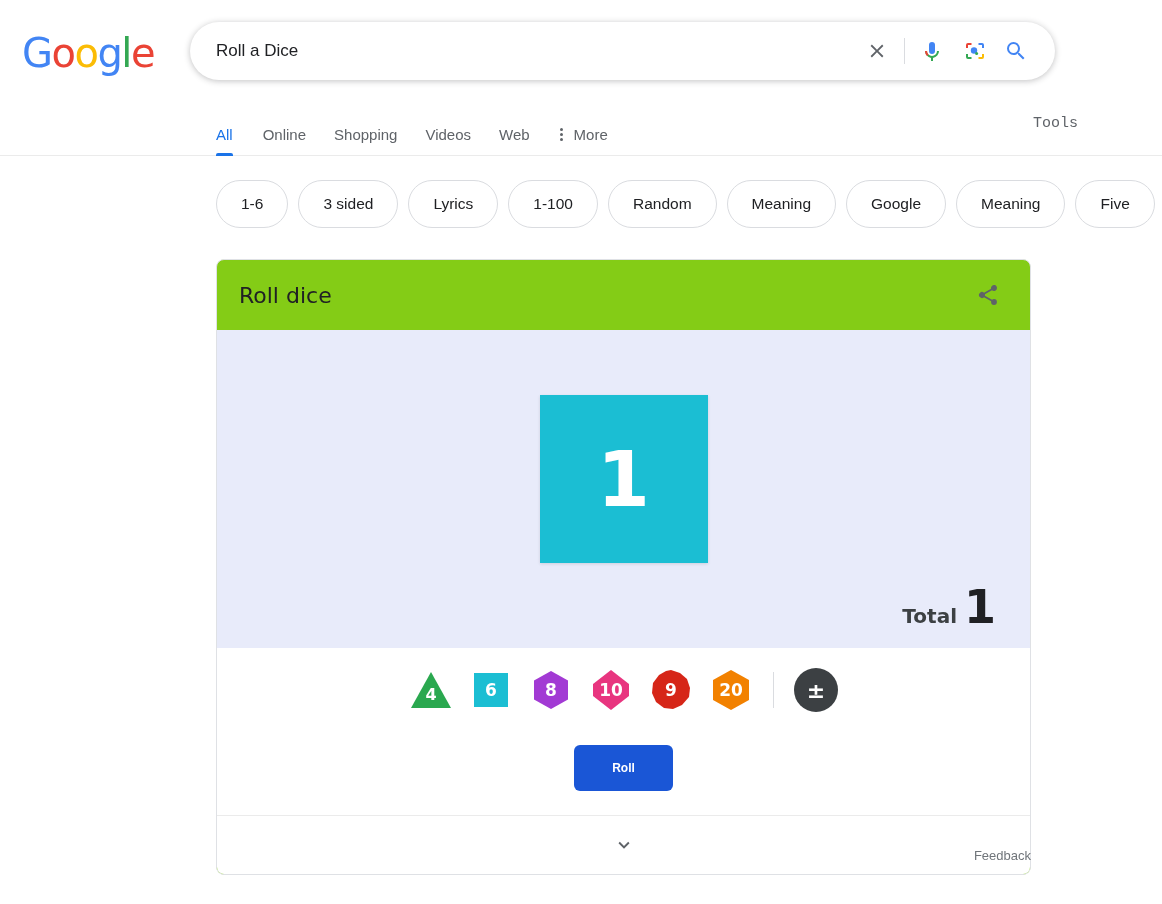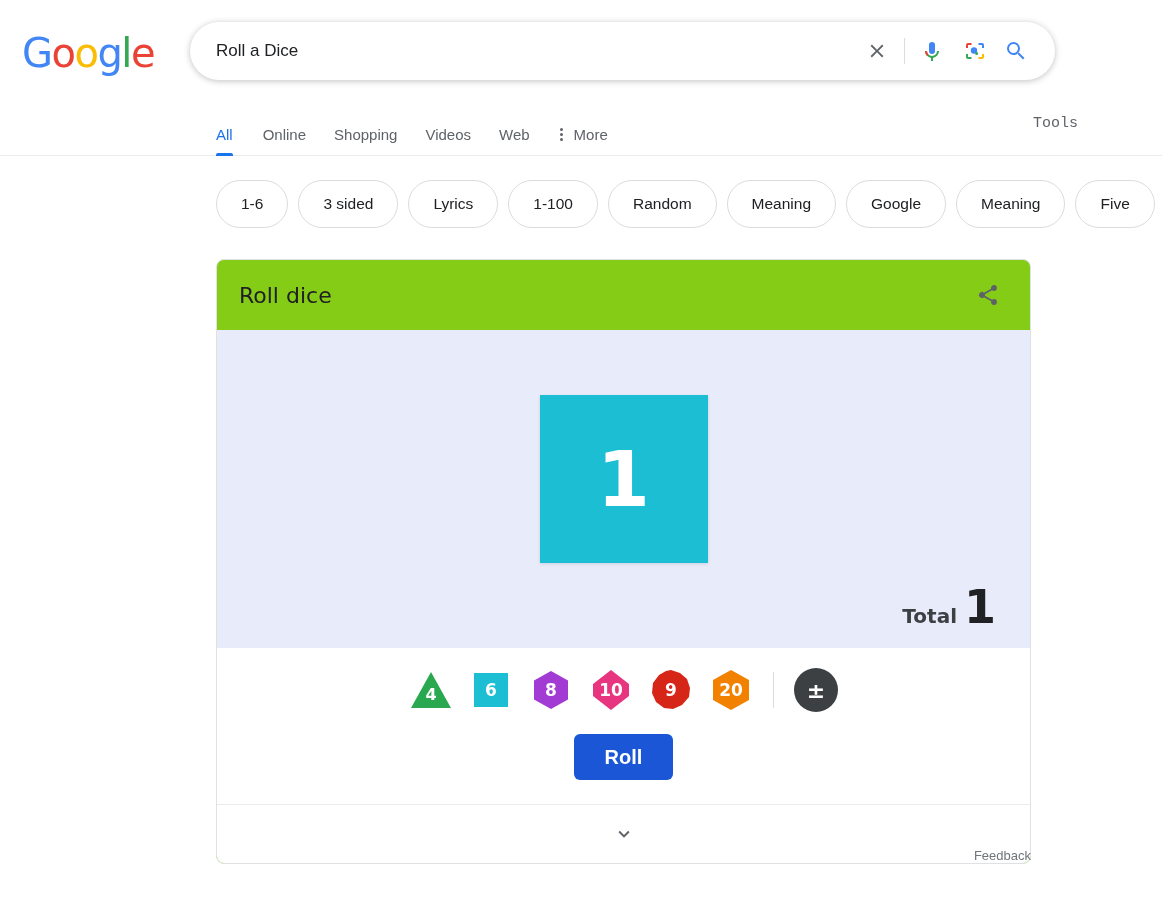--- a/index.html
+++ b/index.html
@@ -258,24 +258,25 @@
     padding: 22px 0 24px 0;
     border-bottom: 1px solid #ebebeb;
   }
   .roll-btn {
     background: #1a56d6;
     color: #fff;
     border: none;
     border-radius: 6px;
     width: 99px;
     height: 46px;
-    font-size: 20px;
+    font-size: 12px;
     font-weight: 700;
     cursor: pointer;
     font-family: "Liberation Sans", sans-serif;
+    margin-top: 11px;
   }
   .expander {
     height: 58px;
     display: flex;
     align-items: center;
     justify-content: center;
     cursor: pointer;
   }
 
   .feedback {

